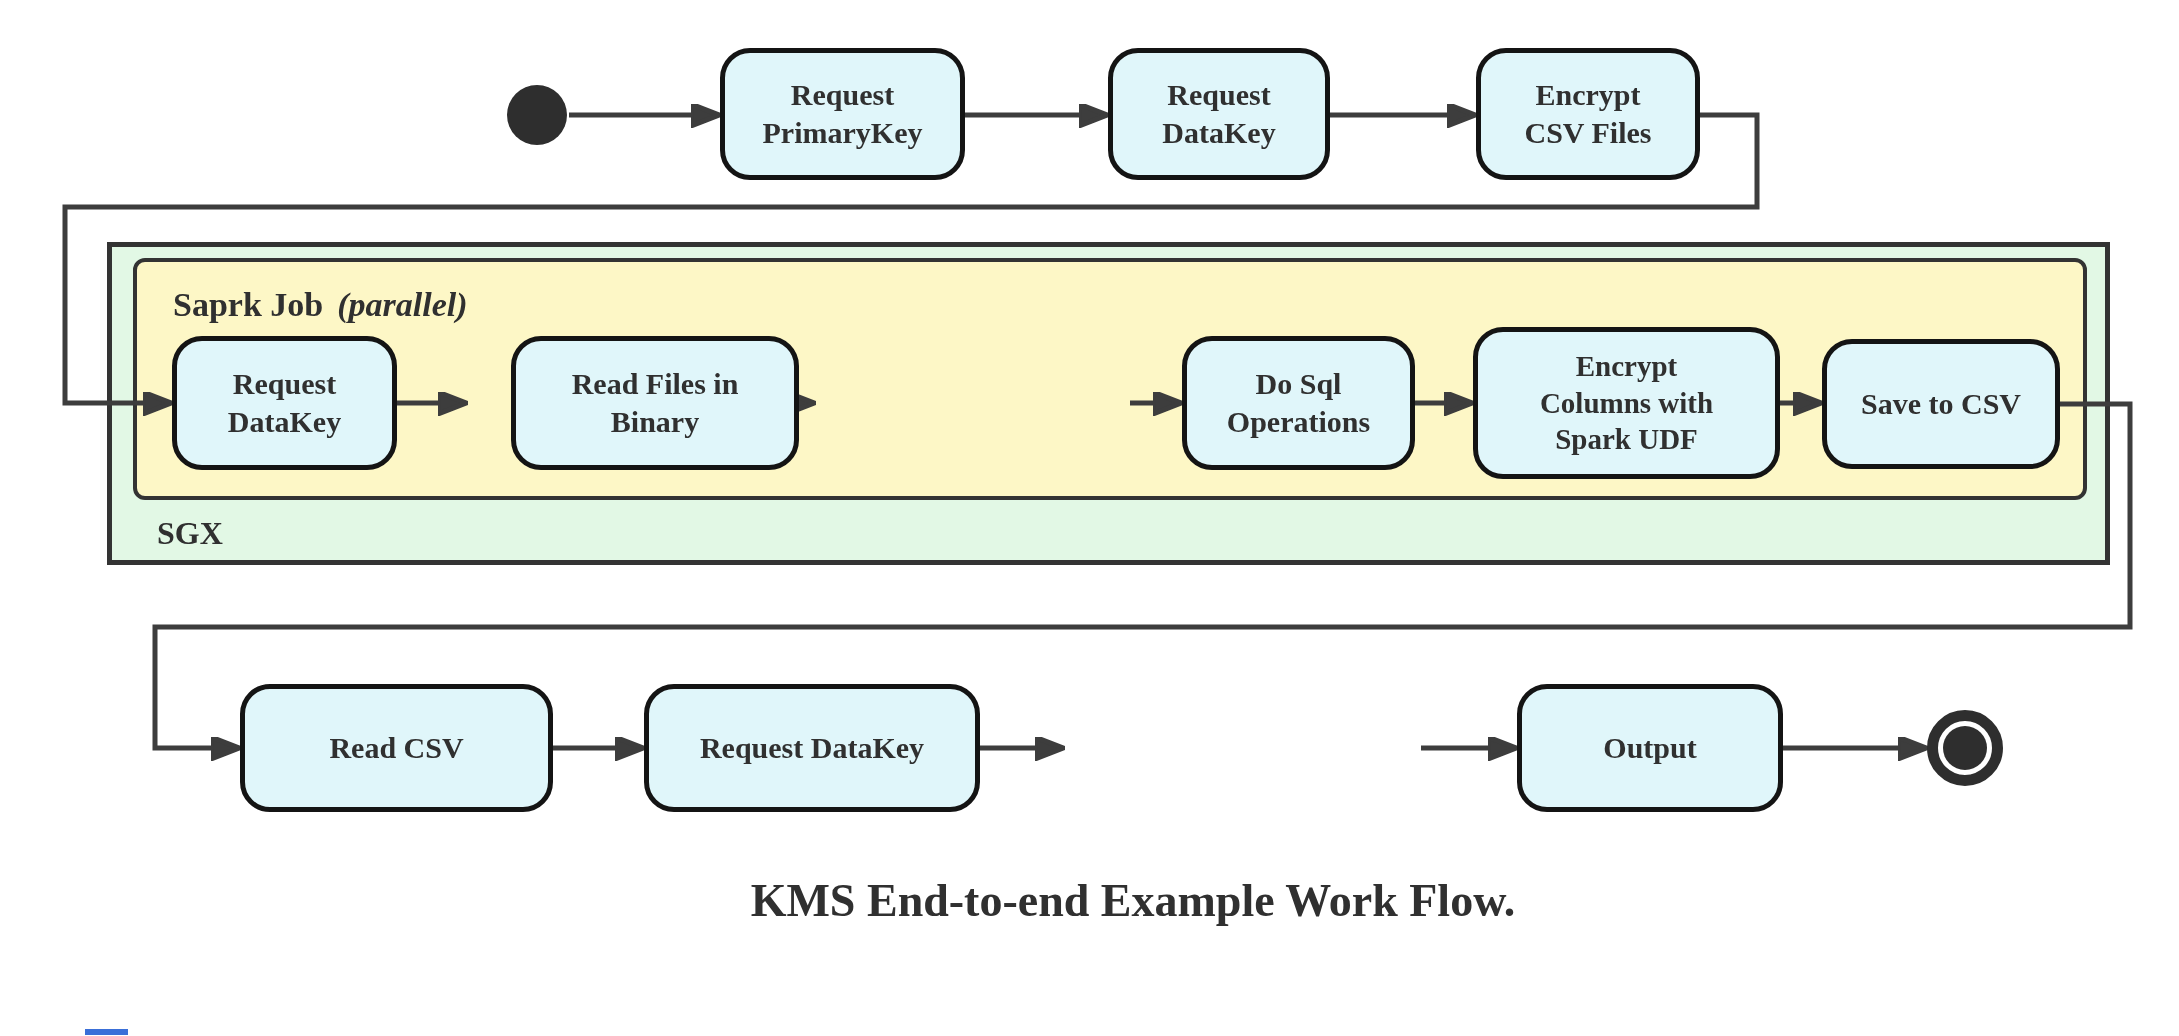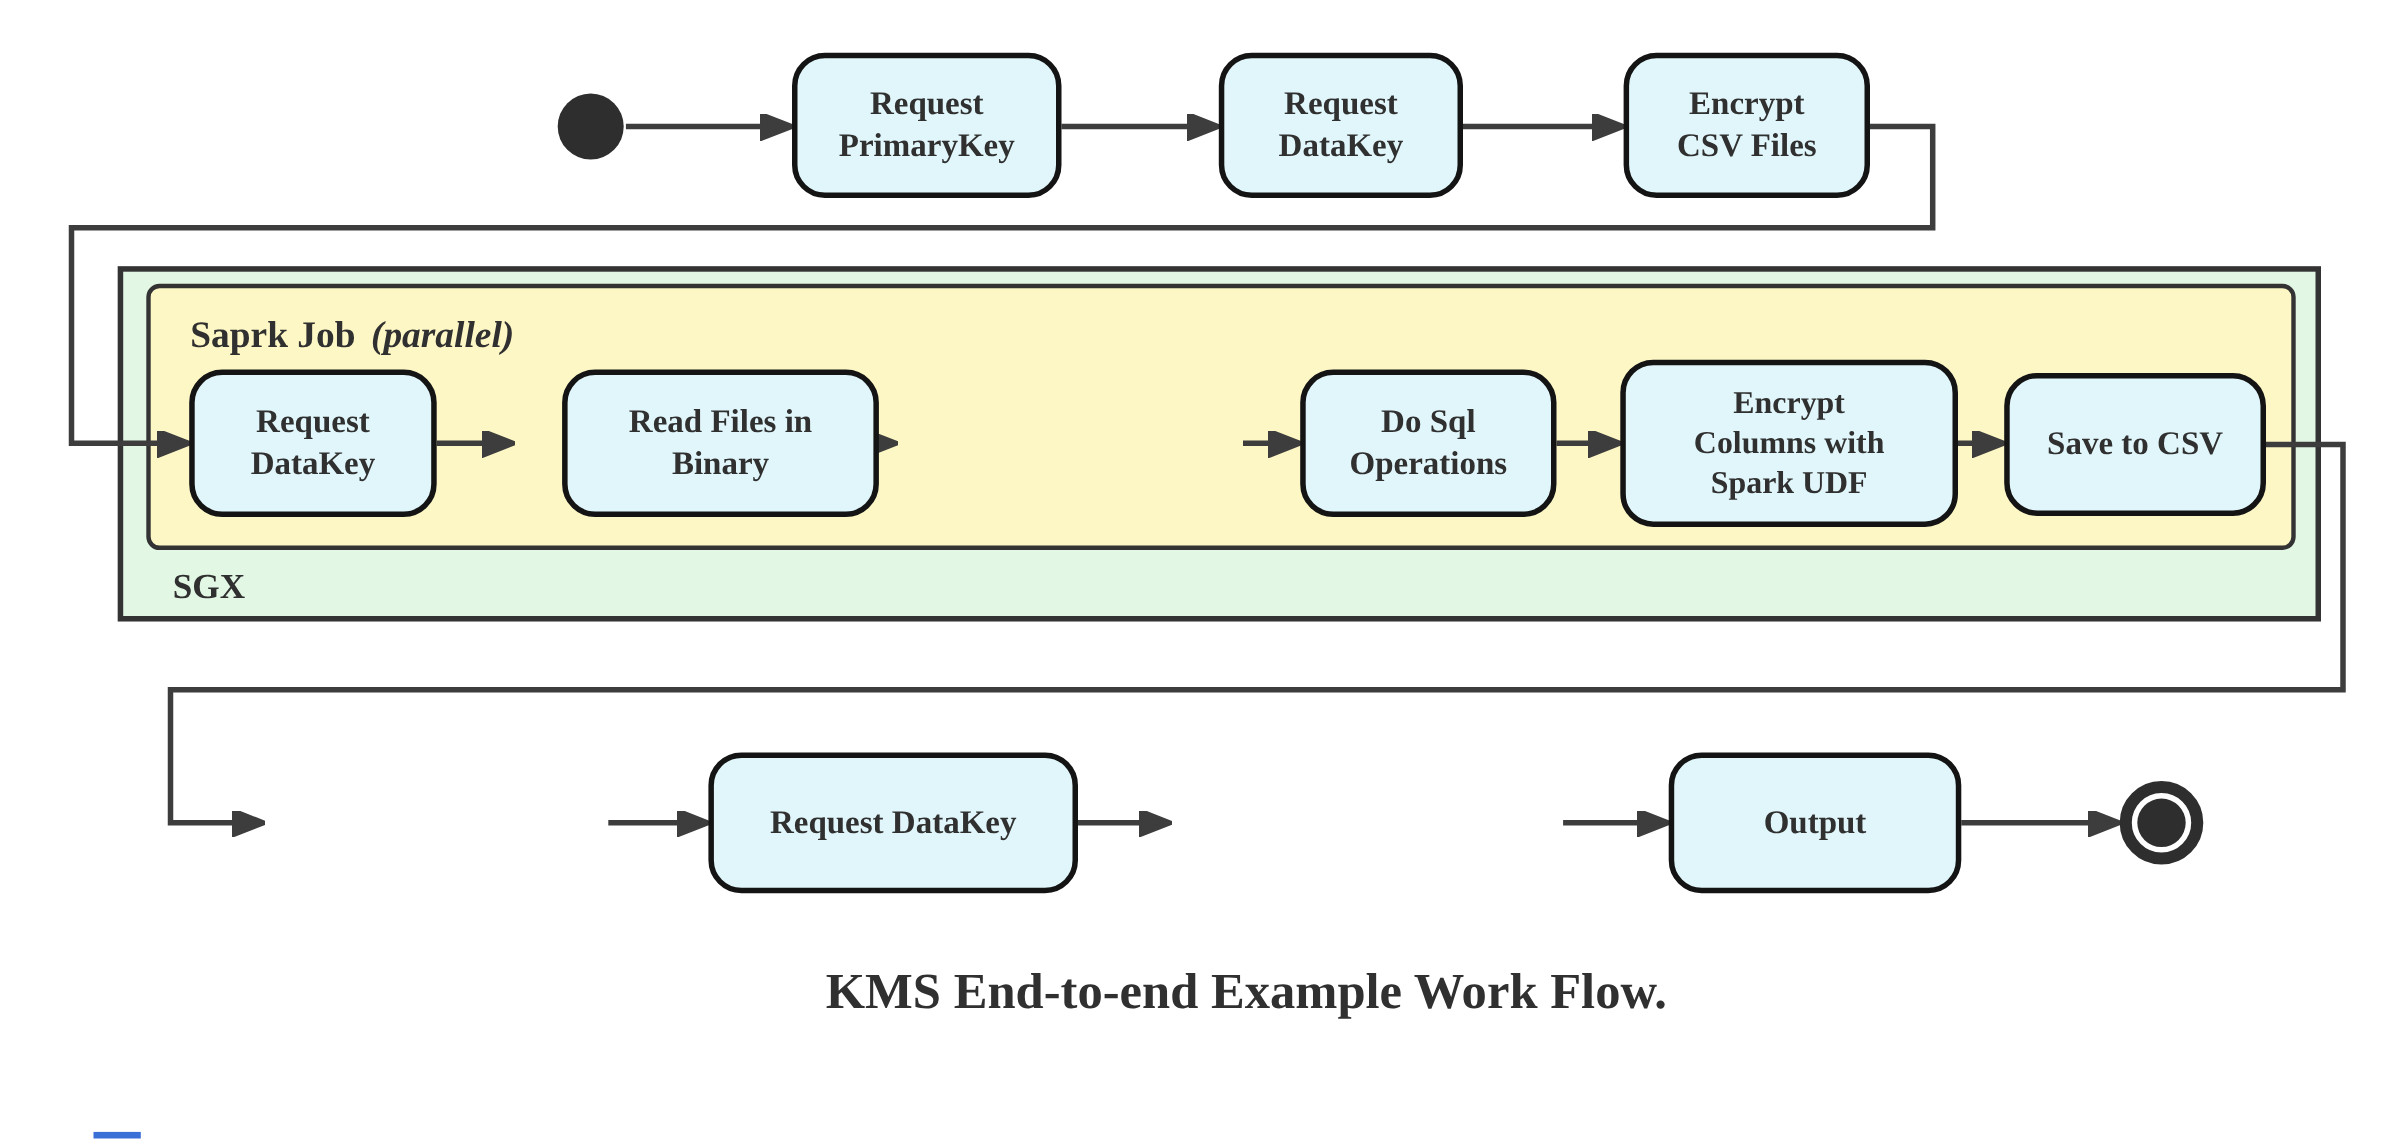--- a/index.html
+++ b/index.html
@@ -111,19 +111,20 @@
 DataKey</div>
   <div class="node m2">Read Files in
 Binary</div>
   <div class="node m4">Do Sql
 Operations</div>
   <div class="node m5">Encrypt
 Columns with
 Spark UDF</div>
   <div class="node m6">Save to CSV</div>
 
+  <div class="node b1">Read CSV</div>
   <div class="node b2">Request DataKey</div>
   <div class="node b4">Output</div>
 
   <div class="caption">KMS End-to-end Example Work Flow.</div>
 
   <div class="blue-sliver"></div>
 </div>
 
 </body></html>

